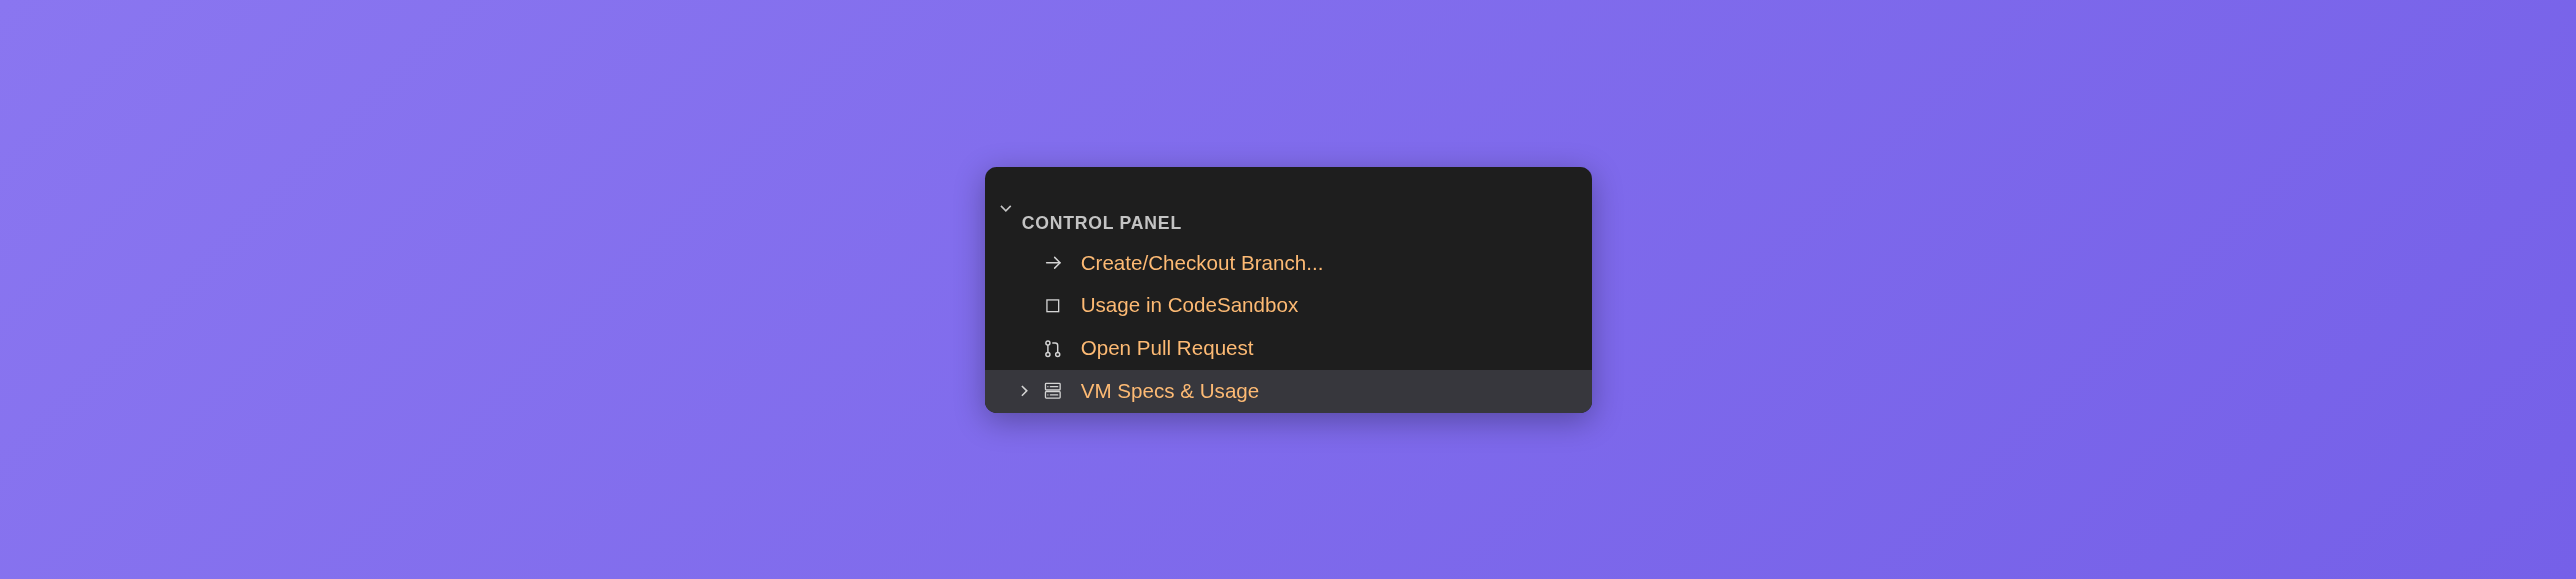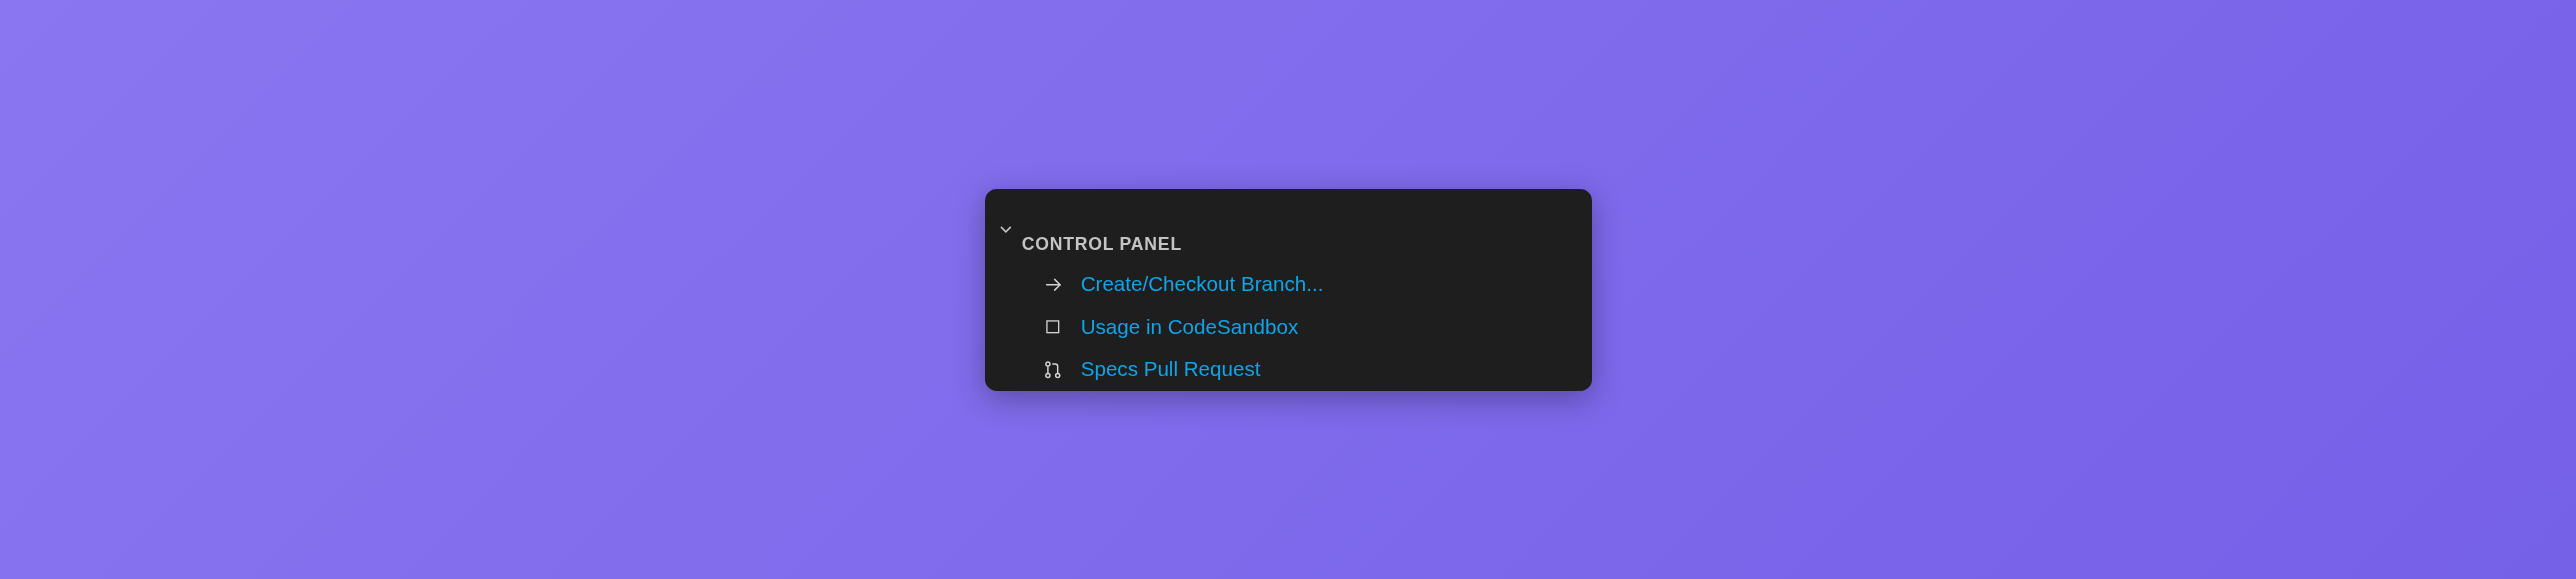--- a/index.html
+++ b/index.html
@@ -36,21 +36,21 @@
       font-size: 17.6px;
       font-weight: 700;
       letter-spacing: 0.8px;
       margin-top: 32px;
     }
     .item {
       display: flex;
       align-items: center;
       gap: 15.7px;
       padding: 5.9px 13.7px 5.9px 57px;
-      color: #0ea5e9;
+      color: #fdba74;
       font-size: 20.6px;
       cursor: pointer;
       line-height: 1.5;
     }
     .item.highlighted {
       background: #37373d;
     }
     .item .twisty {
       position: absolute;
       left: 31px;
@@ -102,17 +102,35 @@
   <div class="item">
     <span class="icon-slot">
       <svg width="19.6" height="19.6" viewBox="0 0 24 24" fill="none" stroke="#d4d4d4" stroke-width="1.8" stroke-linecap="round" stroke-linejoin="round">
           <circle cx="6" cy="5" r="2.5"></circle>
           <circle cx="6" cy="19" r="2.5"></circle>
           <circle cx="18" cy="19" r="2.5"></circle>
           <line x1="6" y1="7.5" x2="6" y2="16.5"></line>
           <path d="M12 5h3a3 3 0 0 1 3 3v8.5"></path>
         </svg>
     </span>
-    <span>Specs Pull Request</span>
+    <span>Open Pull Request</span>
   </div>
 
+  <div class="item highlighted">
+    <span class="twisty">
+      <svg width="15.7" height="15.7" viewBox="0 0 16 16" fill="none" stroke="#d4d4d4" stroke-width="1.6">
+          <path d="M6 3l5 5-5 5"></path>
+        </svg>
+    </span>
+    <span class="icon-slot">
+      <svg width="19.6" height="19.6" viewBox="0 0 24 24" fill="none" stroke="#d4d4d4" stroke-width="1.6" stroke-linecap="round">
+          <rect x="3" y="3" width="18" height="8" rx="1"></rect>
+          <rect x="3" y="13" width="18" height="8" rx="1"></rect>
+          <line x1="6" y1="7" x2="6" y2="7"></line>
+          <line x1="6" y1="17" x2="6" y2="17"></line>
+          <line x1="9" y1="7" x2="18" y2="7"></line>
+          <line x1="9" y1="17" x2="18" y2="17"></line>
+        </svg>
+    </span>
+    <span>VM Specs &amp; Usage</span>
+  </div>
 </div>
 
 
 </body></html>

